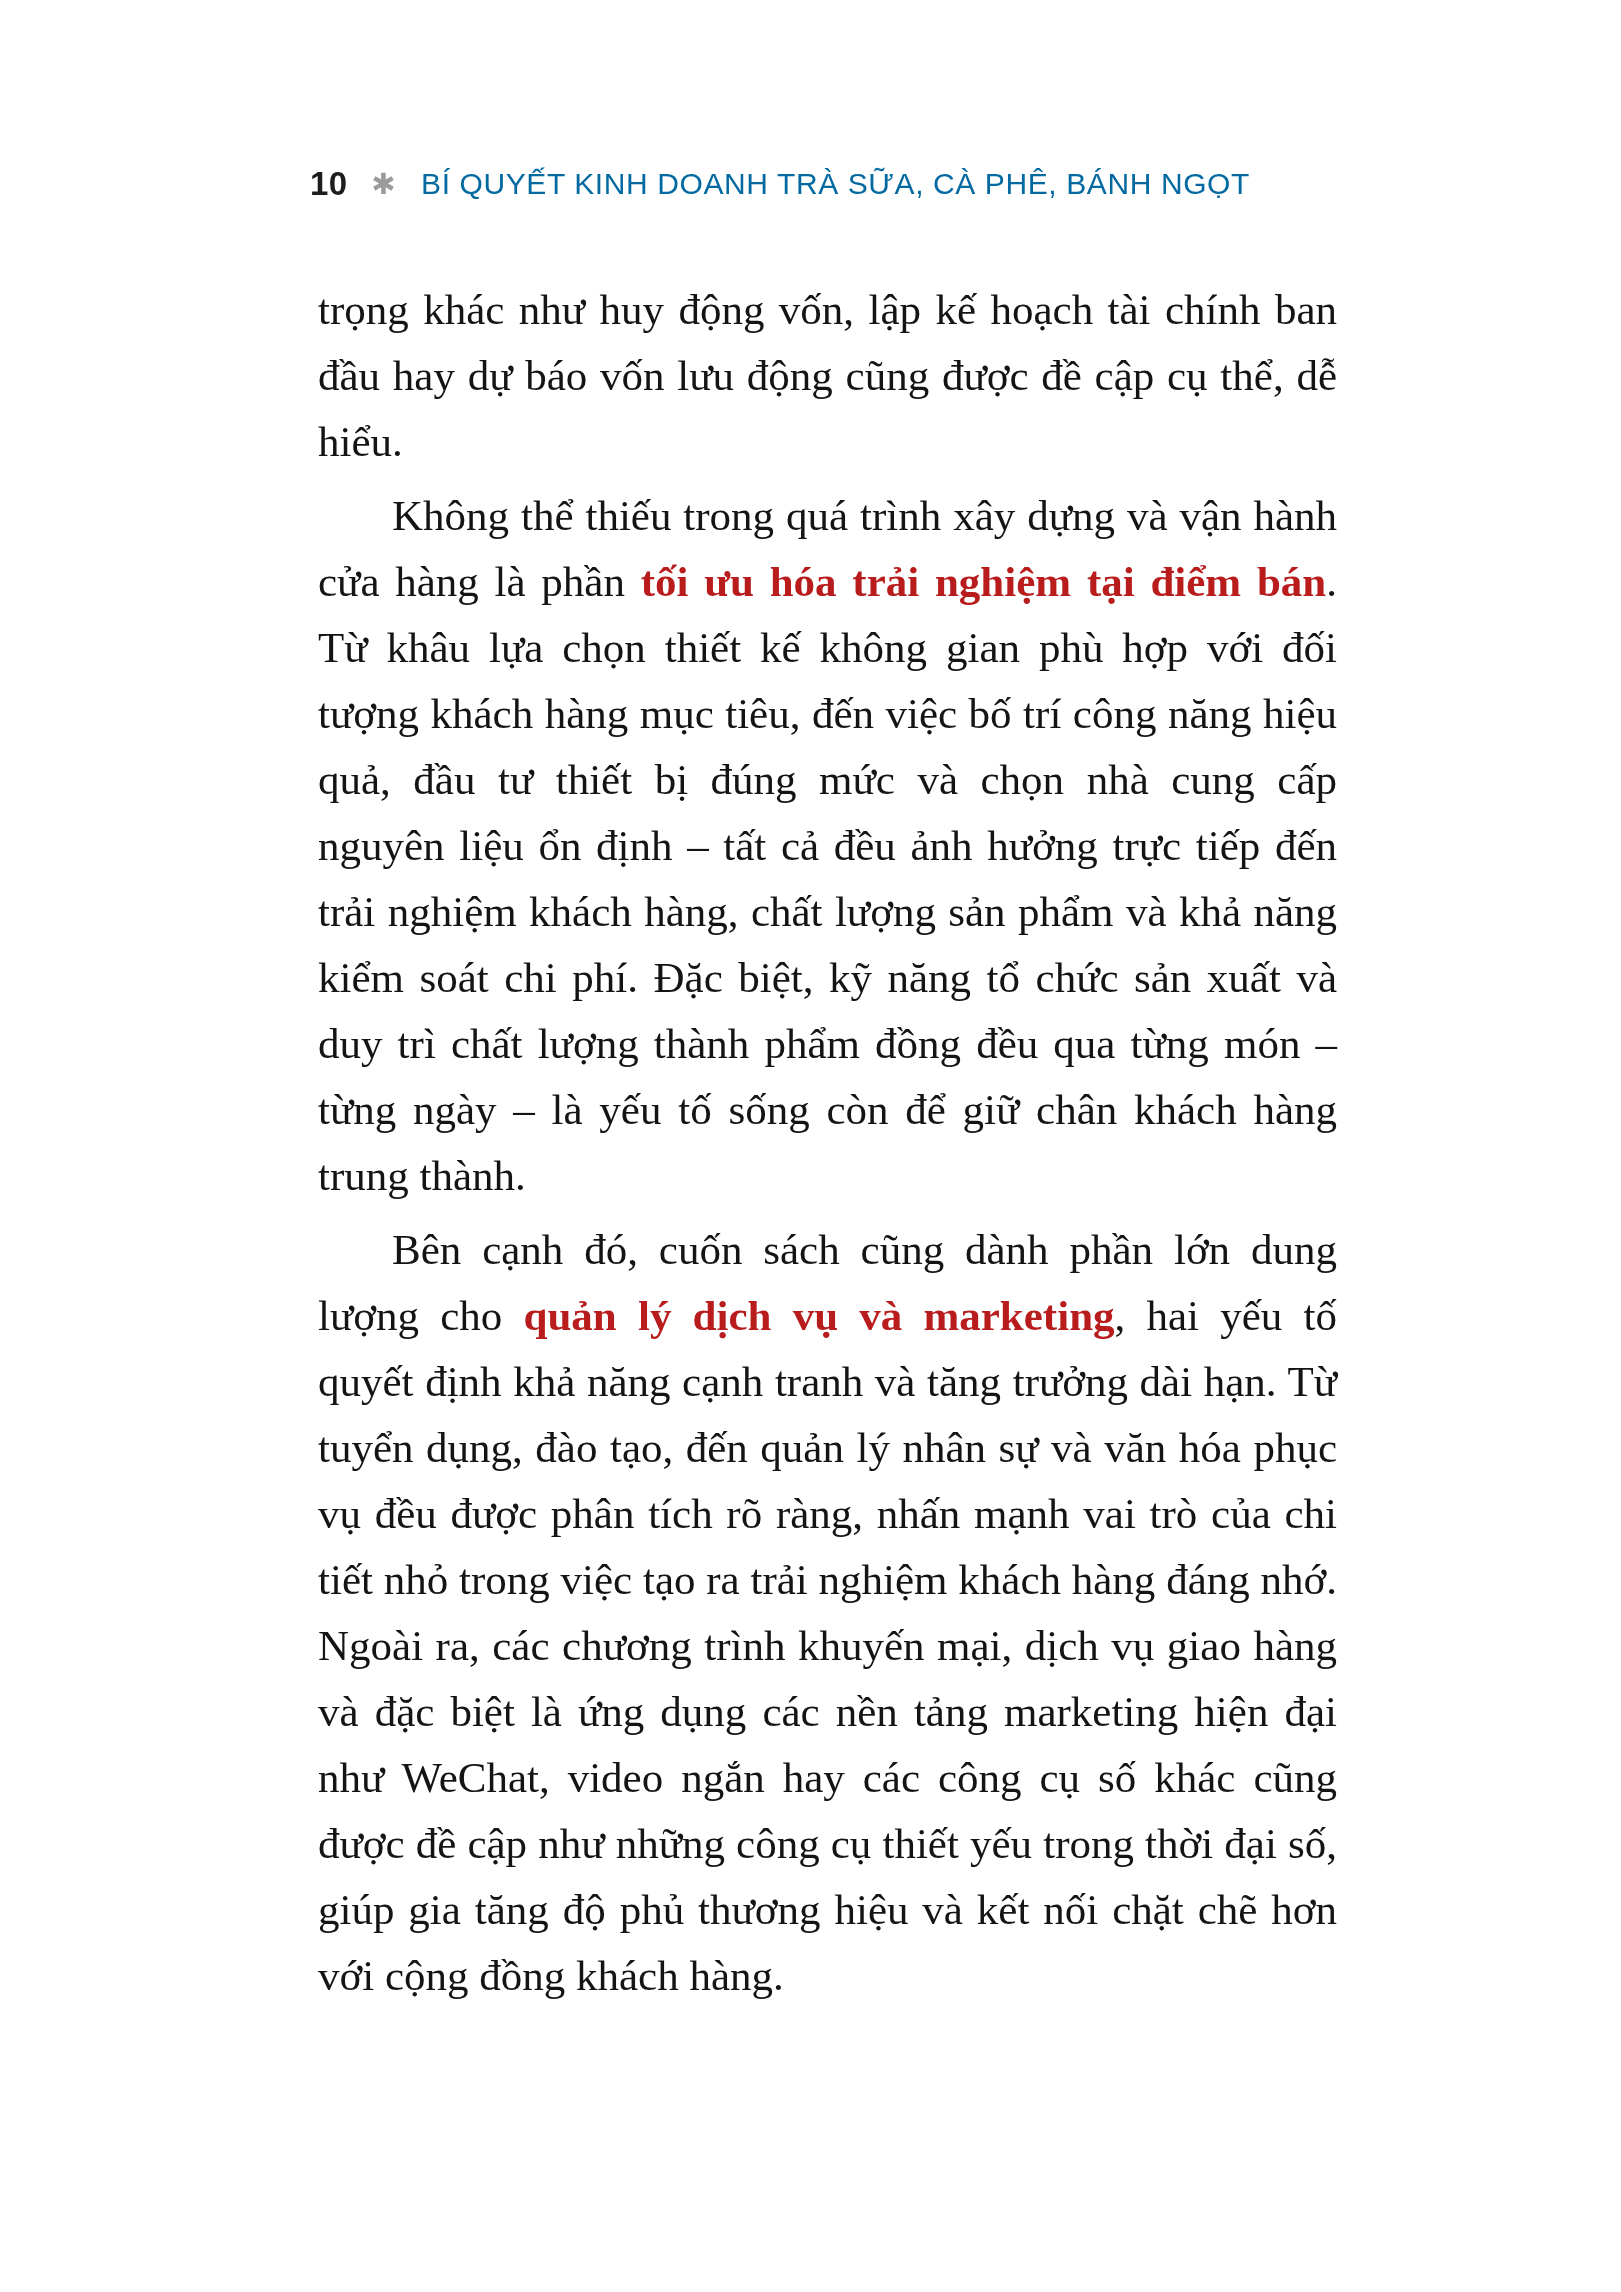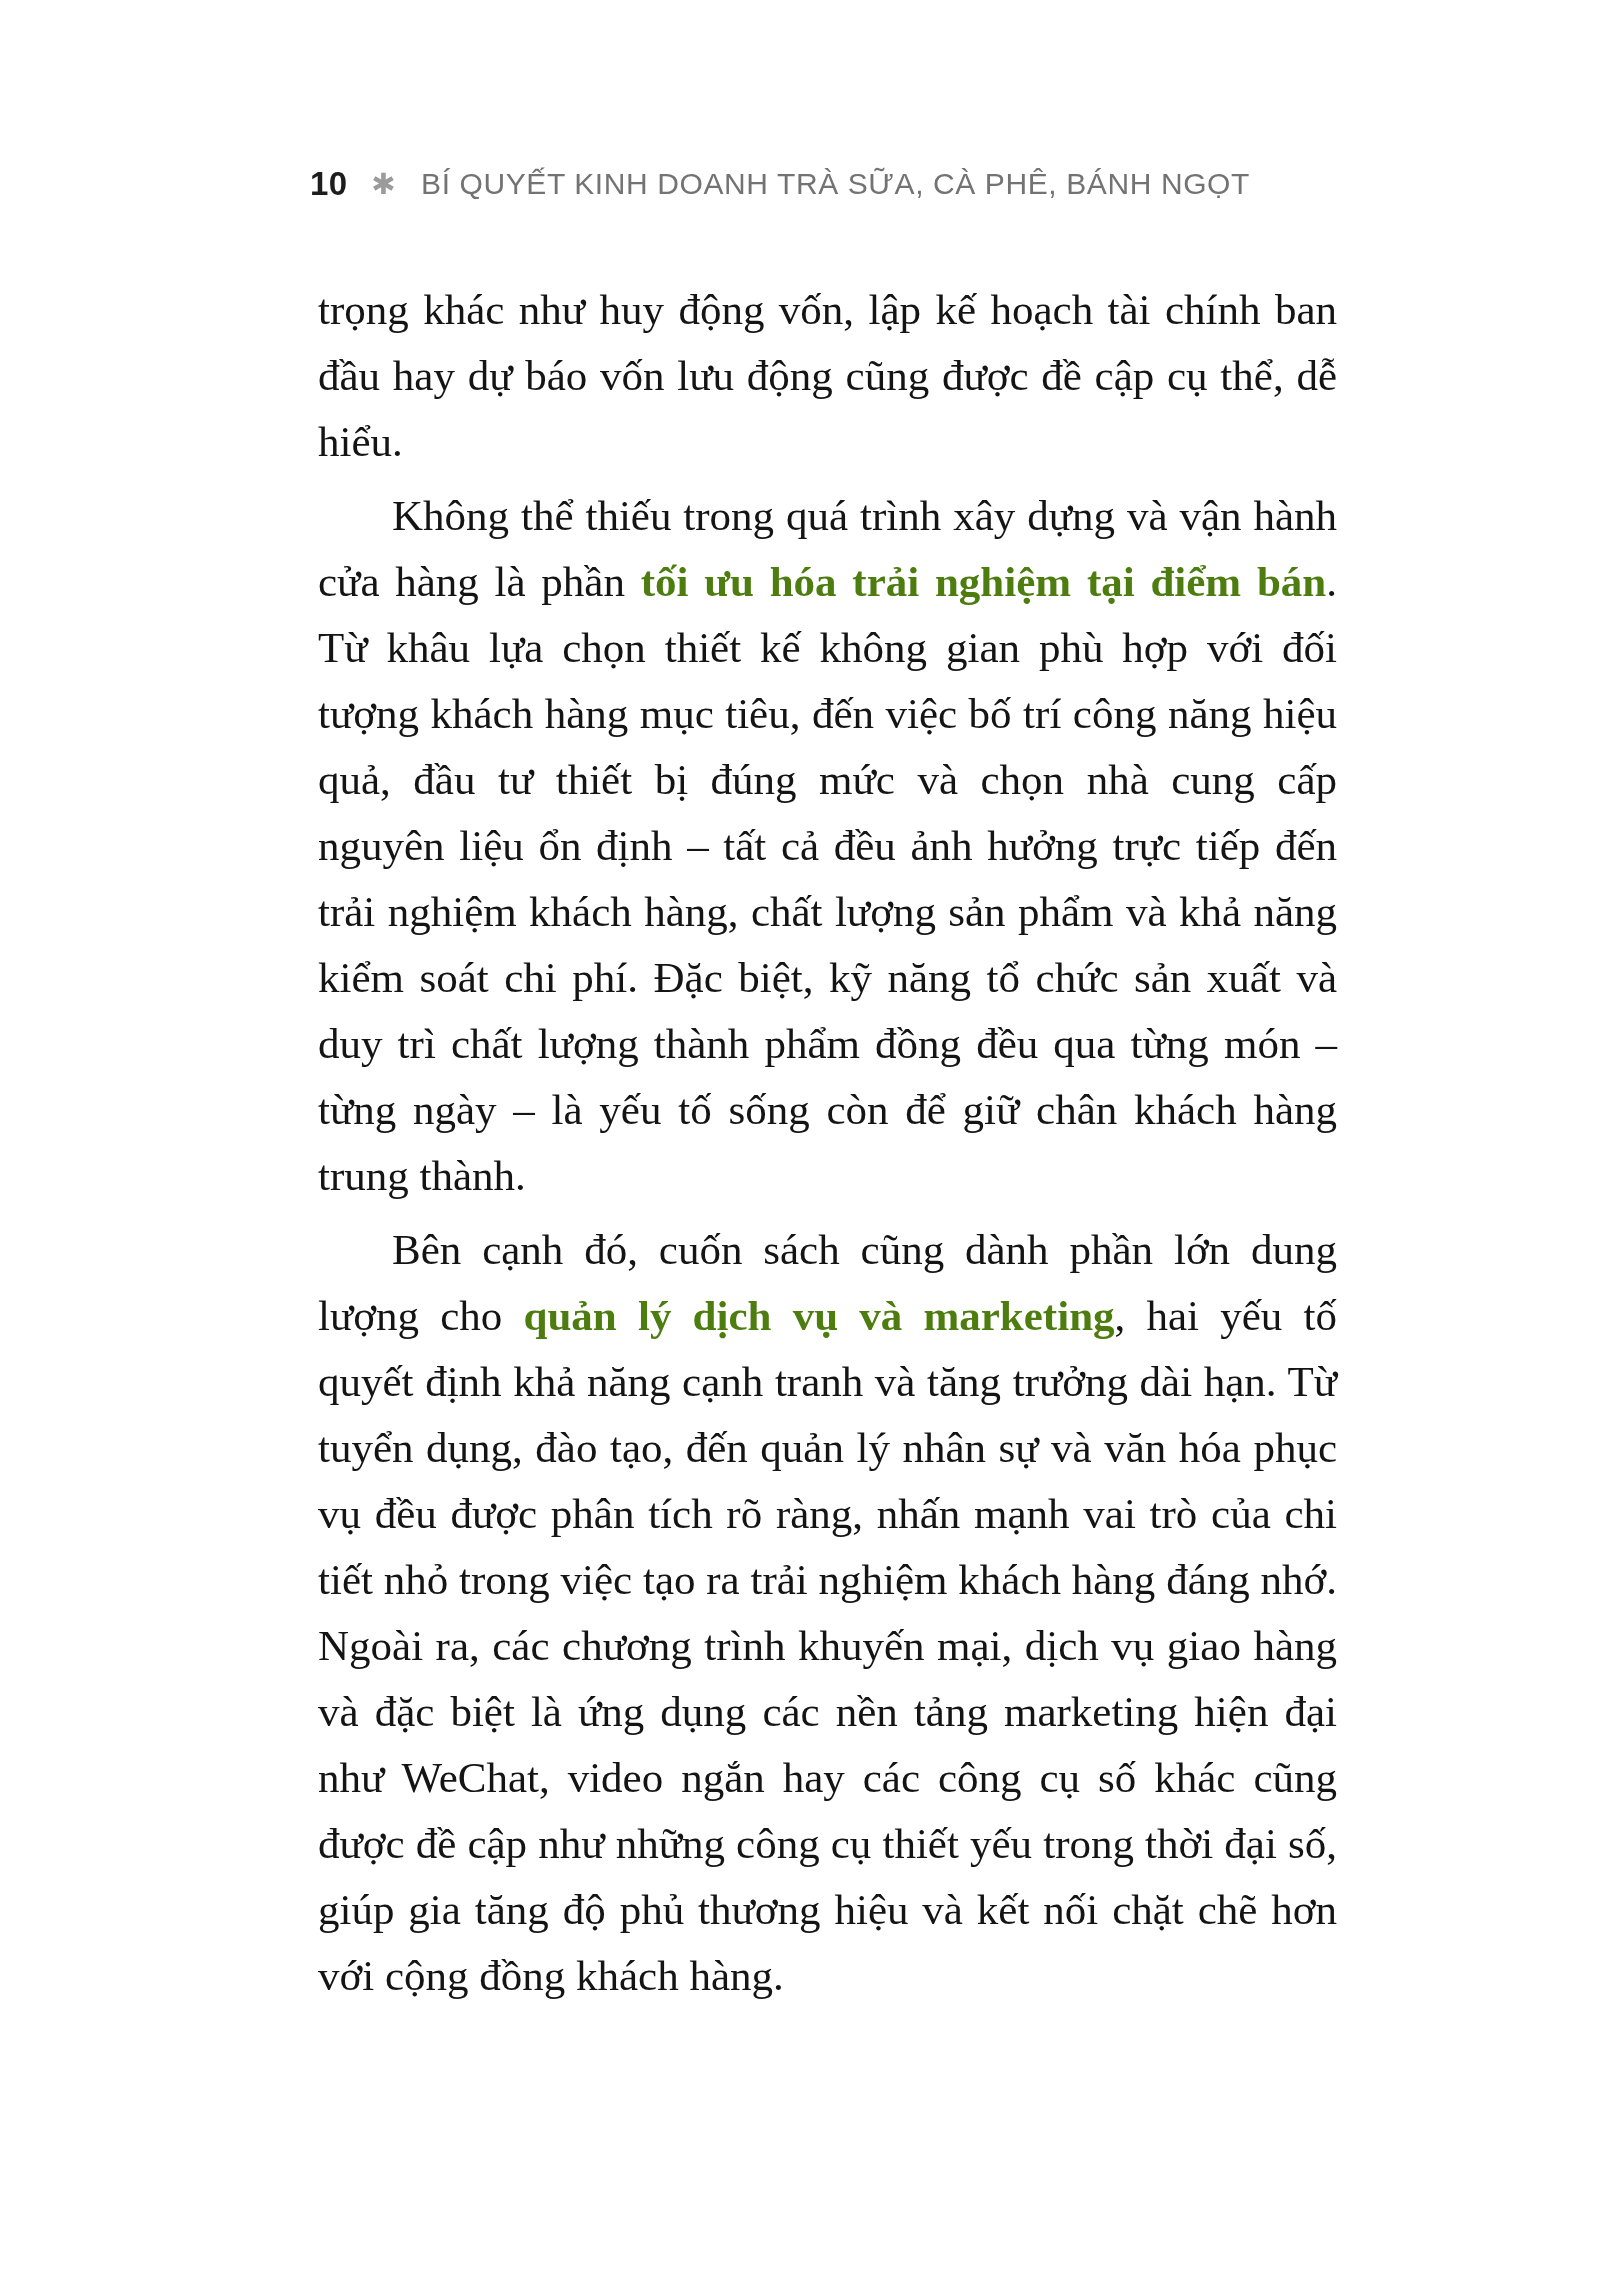--- a/index.html
+++ b/index.html
@@ -37,40 +37,40 @@
   }
   .asterisk-icon {
     color: #9b9b9b;
     font-size: 29px;
     margin: 0 25.5px 0 23.5px;
     font-family: "DejaVu Sans", sans-serif;
   }
   .chapter-title {
     font-size: 30px;
     letter-spacing: 0.6px;
-    color: #737373;
+    color: #0369a1;
   }
   .body-text {
     margin-top: 74px;
     font-size: 43px;
     line-height: 66px;
     color: #141414;
     text-align: justify;
     text-justify: inter-word;
   }
   .body-text p {
     margin: 8px;
     padding: 0;
   }
   .body-text p.indent {
     text-indent: 74px;
   }
   .body-text strong {
     font-weight: 700;
-    color: #4d7c0f;
+    color: #b91c1c;
   }
 </style>
 </head>
 <body>
 
 <div class="page">
   <div class="content">
 
     <header class="running-header">
       <span class="page-number">10</span>

